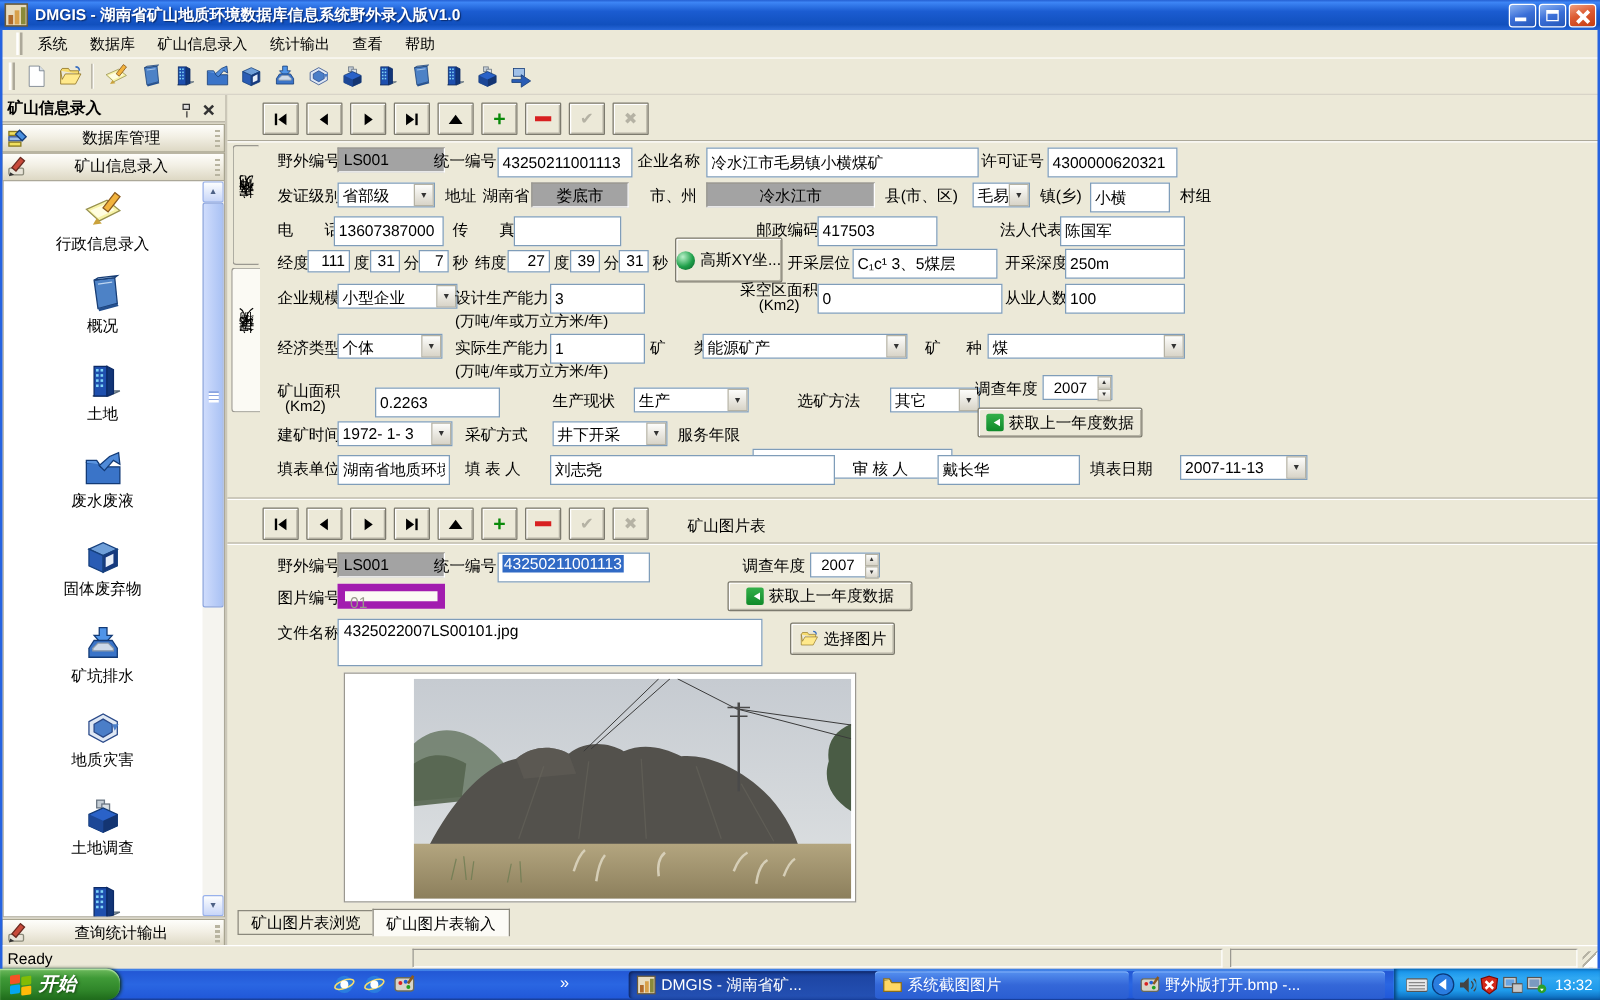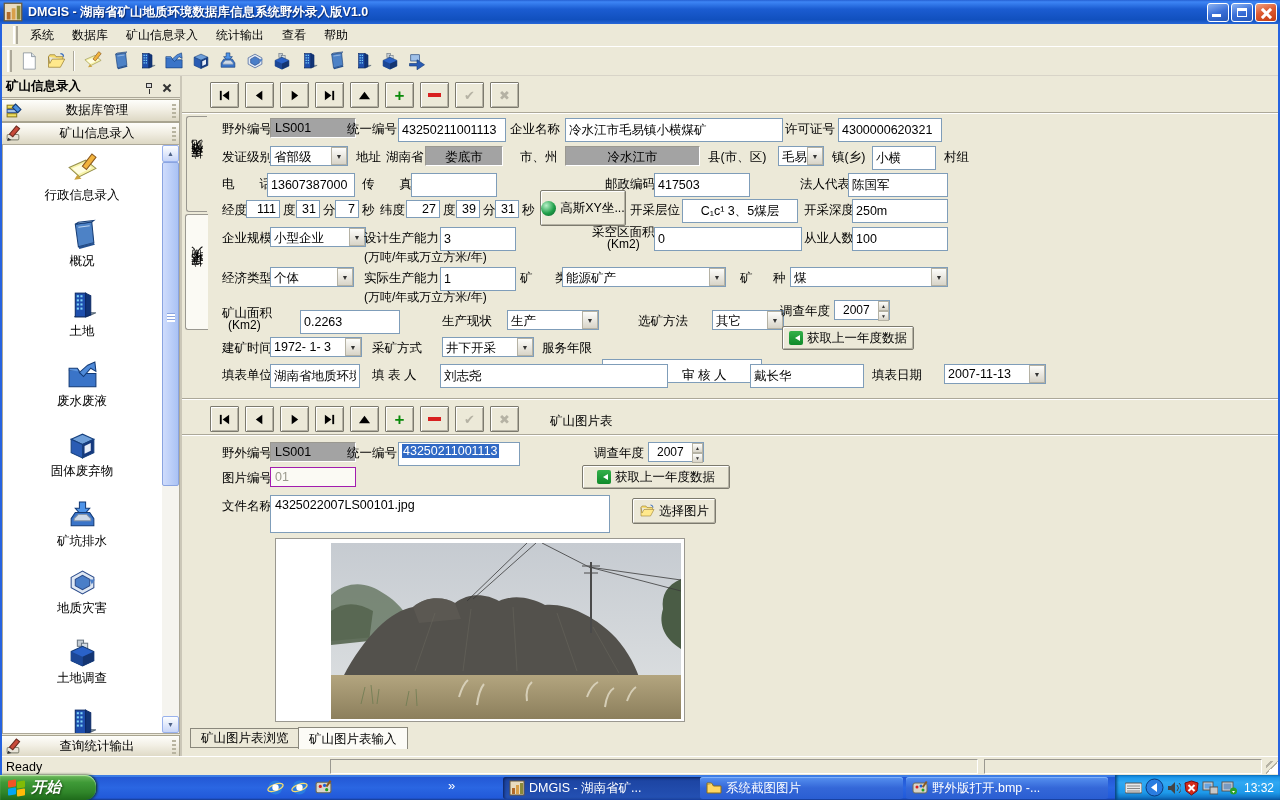--- a/index.html
+++ b/index.html
@@ -68,21 +68,21 @@
 .vtab.active{background:#fbfaf4;left:3px;width:23px;z-index:2}
 
 .lbl{position:absolute;white-space:nowrap;font-size:12.5px}
 .lbl2{position:absolute;white-space:nowrap;font-size:12px;text-align:center;line-height:13px}
 .tb{position:absolute;height:24px;background:#fff;border:1px solid #7f9db9;font-size:12.5px;padding:1px 3px;
   font-family:"Liberation Sans","DejaVu Sans",sans-serif;color:#000}
 .tbml{position:absolute;background:#fff;border:1px solid #7f9db9;font-size:12.5px;padding:2px 4px}
 .ro{position:absolute;height:20px;background:#a3a3a3;border:1px solid #9a9890;border-right-color:#fff;border-bottom-color:#fff;
   font-size:12.5px;padding:2px 4px}
 .ro.center{text-align:center}
-.dis{position:absolute;height:20px;background:#fbfaf4;border:1px solid #a21caf;color:#9a988c;font-size:12.5px;padding:2px 4px}
+.dis{position:absolute;height:20px;background:#fbfaf4;border:6px solid #a21caf;color:#9a988c;font-size:12.5px;padding:2px 4px}
 .nb{position:absolute;height:18px;background:#fff;border:1px solid #7f9db9;font-size:12.5px;padding:1px 3px;text-align:right}
 .dd{position:absolute;height:20px;background:#fff;border:1px solid #7f9db9;display:flex;align-items:stretch}
 .ddv{flex:1;padding:2px 3px;font-size:12.5px;white-space:nowrap;overflow:hidden}
 .ddb{width:16px;background:linear-gradient(180deg,#fdfdfb,#d8d4c8);border:1px solid #b5b2a4;display:flex;align-items:center;justify-content:center;font-size:7px;color:#333}
 .spin{position:absolute;height:20px;background:#fff;border:1px solid #7f9db9;display:flex}
 .spinv{flex:1;padding:2px 8px;font-size:12px}
 .sbtns{width:15px;display:flex;flex-direction:column}
 .sbtns i{flex:1;font-style:normal;font-size:5px;line-height:8px;text-align:center;color:#333;
   background:linear-gradient(180deg,#fdfdfb,#d8d4c8);border:1px solid #b5b2a4}
 .sel{background:#316ac5;color:#fff;padding:0 1px}
@@ -555,21 +555,21 @@
     <span class="lbl" style="left:261px;top:126px">度</span>
     <input class="nb" style="left: 274px; top: 124px; width: 24px;" value="39">
     <span class="lbl" style="left:301px;top:126px">分</span>
     <input class="nb" style="left: 313px; top: 124px; width: 24px;" value="31">
     <span class="lbl" style="left:340px;top:126px">秒</span>
     <div class="btn3d" style="left:358px;top:114px;width:86px;height:36px">
       <span class="greenball"></span>
       <span>高斯XY坐...</span>
     </div>
     <span class="lbl" style="left:448px;top:126px">开采层位</span>
-    <input class="tb" style="left: 500px; top: 123px; width: 116px; text-align: center;" value="C₁c¹ 3、5煤层">
+    <input class="tb" style="left: 500px; top: 123px; width: 116px;" value="C₁c¹ 3、5煤层">
     <span class="lbl" style="left:622px;top:126px">开采深度</span>
     <input class="tb" style="left: 670px; top: 123px; width: 96px;" value="250m">
 
     <span class="lbl" style="left:40px;top:154px">企业规模</span>
     <div class="dd" style="left:88px;top:151px;width:96px">
         <span class="ddv">小型企业</span>
         <span class="ddb">
           <i style="font-style:normal">▼</i>
         </span>
       </div>

